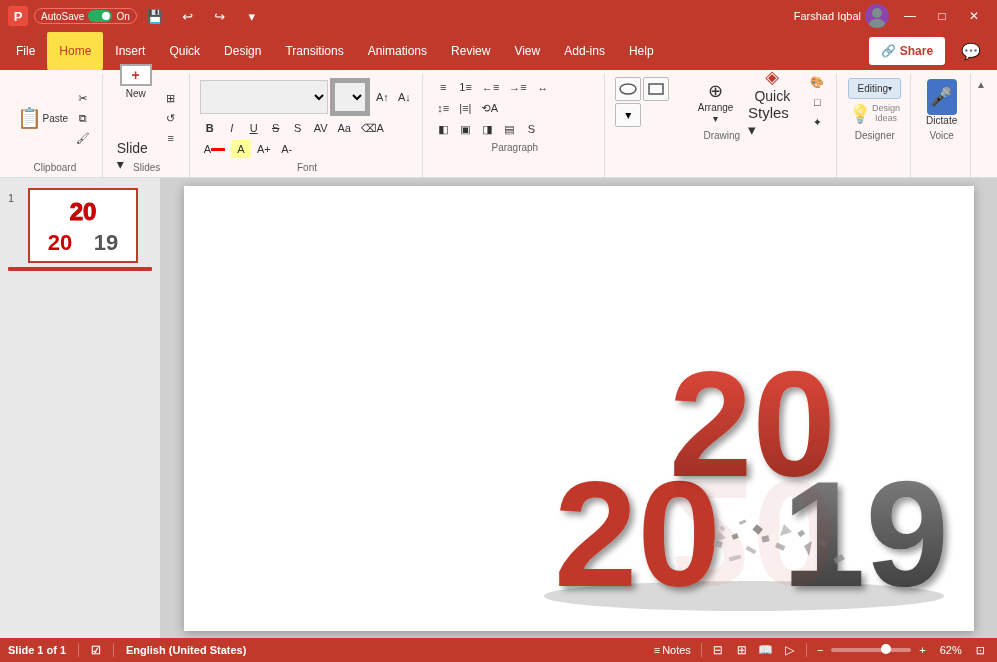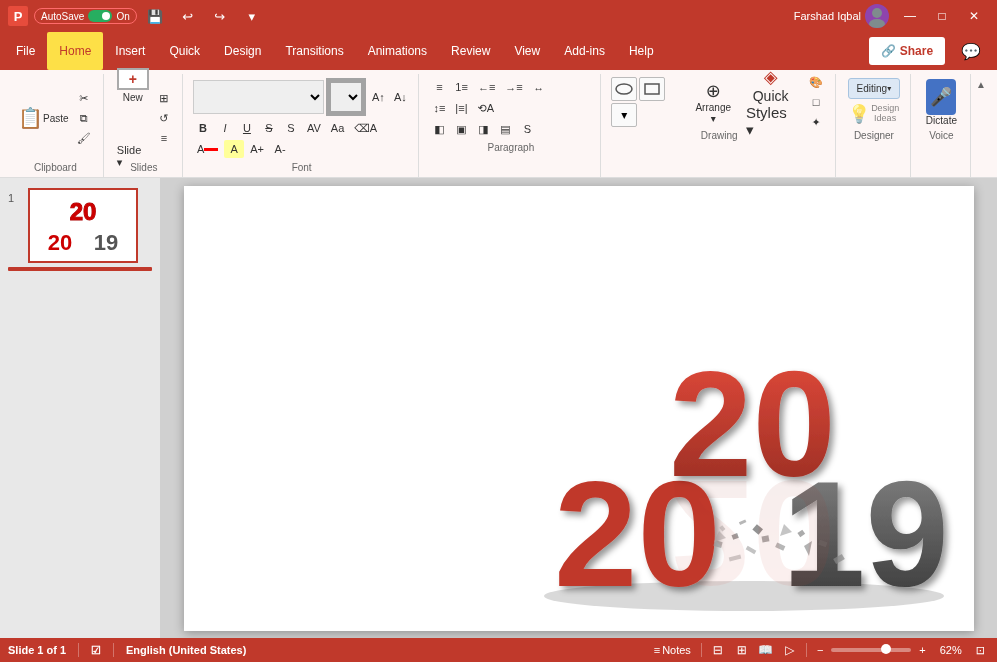--- a/index.html
+++ b/index.html
@@ -292,21 +292,21 @@
     </div>
 
     <div class="ribbon-group">
       <div class="ribbon-buttons">
         <div class="r-btn">
           <div style="display:flex; flex-direction:column; align-items:center;">
             <div style="width:32px; height:22px; border:2px solid #aaa; background:#fff; display:flex; align-items:center; justify-content:center; font-size:10px;">
               <span style="color:#c0392b; font-size:14px; font-weight:bold;">+</span>
             </div>
             <span style="font-size:10px; margin-top:2px;">New</span>
-            <span style="font-size:11px;margin-top:41px;">Slide ▾</span>
+            <span style="font-size:14px;margin-top:41px;">Slide ▾</span>
           </div>
         </div>
         <div style="display:flex; flex-direction:column; gap:2px; justify-content:center;">
           <div class="r-btn-small">⊞</div>
           <div class="r-btn-small">↺</div>
           <div class="r-btn-small">≡</div>
         </div>
       </div>
       <div class="ribbon-group-label">Slides</div>
     </div>

